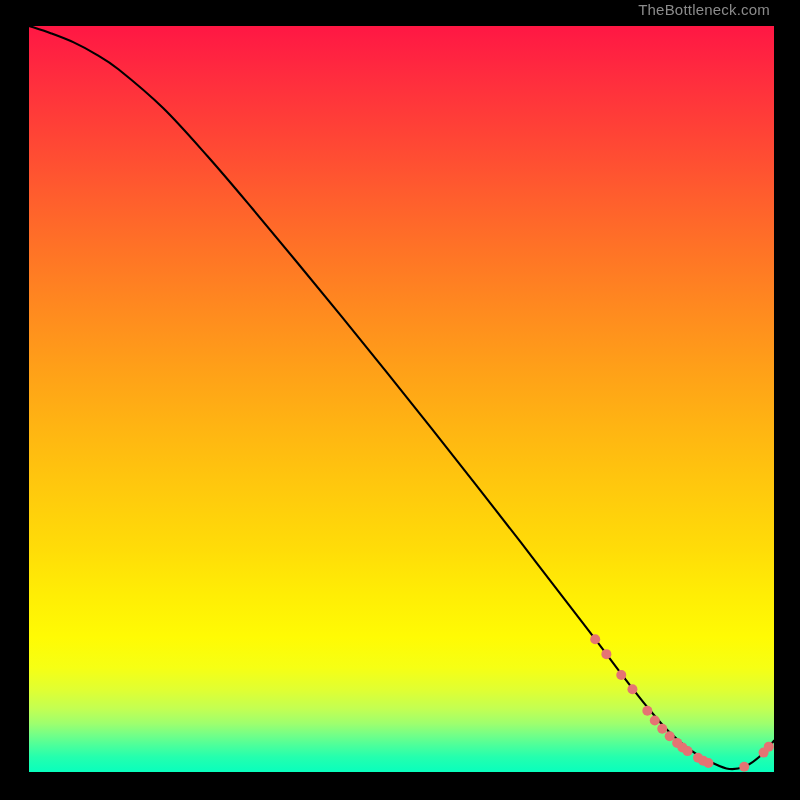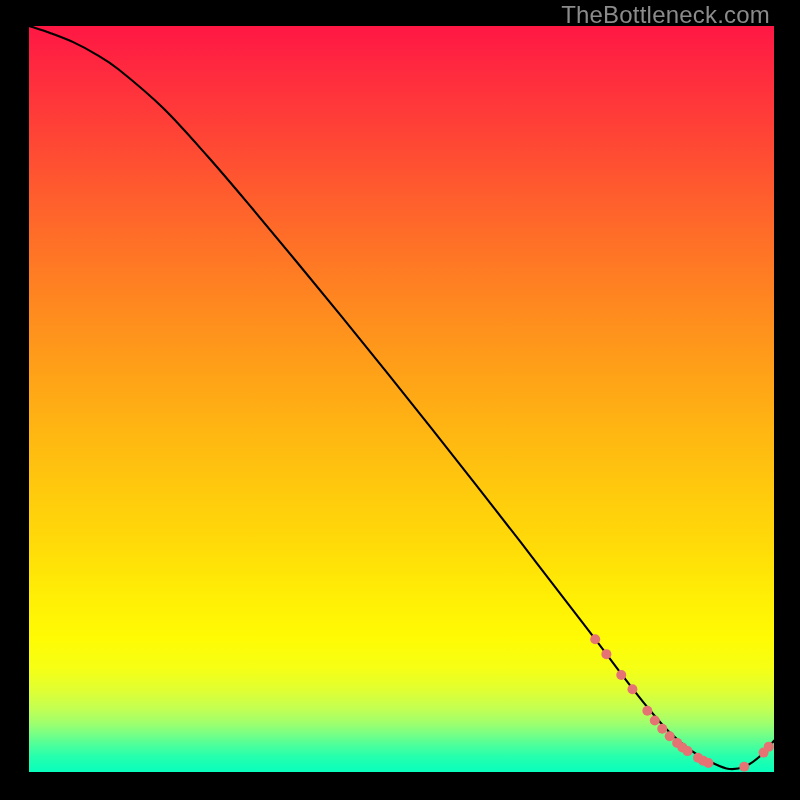--- a/index.html
+++ b/index.html
@@ -14,21 +14,21 @@
     position: relative;
     width: 800px;
     height: 800px;
     background: #000000;
   }
   .watermark {
     position: absolute;
     top: 1px;
     right: 30px;
     font-family: Arial, Helvetica, sans-serif;
-    font-size: 24px;
+    font-size: 15px;
     font-weight: 500;
     color: #8b8b8b;
     letter-spacing: 0.2px;
     z-index: 5;
     margin-left: 13px;
   }
   .plot-area {
     position: absolute;
     left: 29px;
     top: 26px;

